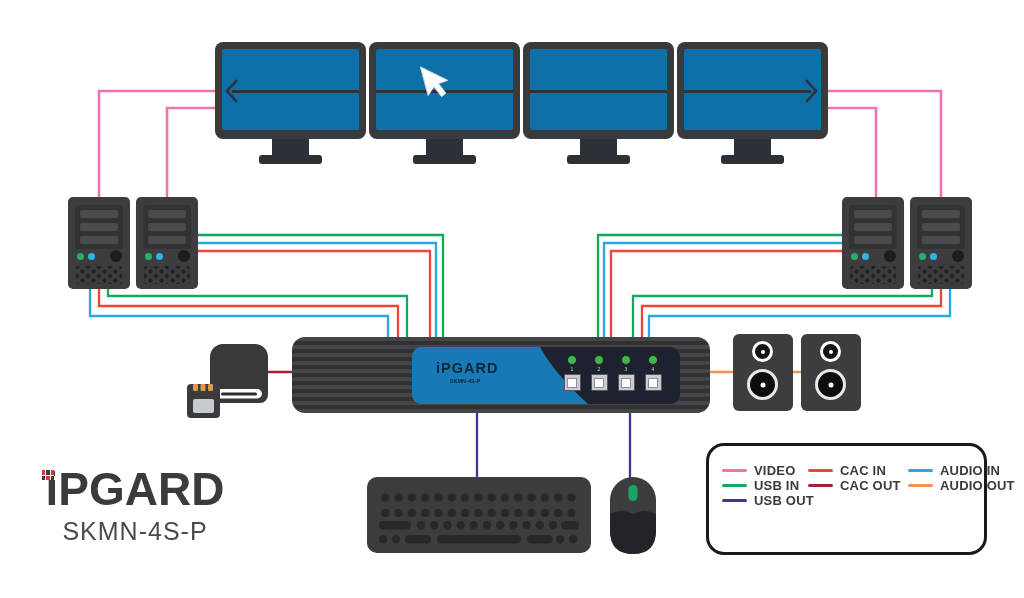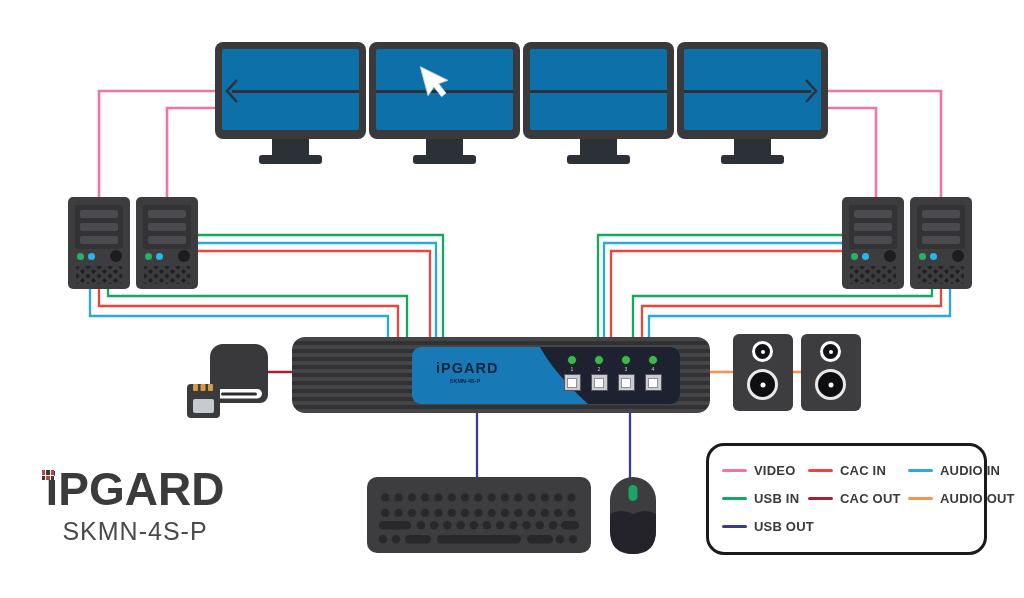--- a/index.html
+++ b/index.html
@@ -55,21 +55,21 @@
   .woofer{position:absolute;left:14px;top:35px;width:25px;height:25px;border:3.5px solid #e9e9e9;background:#0e0e11;border-radius:50%;}
   .woofer::after{width:5px;height:5px;}
 
   
   .keyboard{left:367px;top:477px;width:224px;height:76px;background:var(--device-gray,#3d3d40);border-radius:10px;}
   .mouse{left:610px;top:477px;width:46px;height:77px;}
   .reader{left:178px;top:340px;width:92px;height:82px;}
 
   
   .legend{left:706px;top:443px;width:281px;height:112px;background:#fff;border:3px solid #1a1a1a;border-radius:18px;box-sizing:border-box;
-    display:grid;grid-template-columns:86px 100px auto;grid-auto-rows:min-content;row-gap:13px;padding:17px 8px 0 13px;}
+    display:grid;grid-template-columns:86px 100px auto;grid-auto-rows:min-content;padding:17px 8px 0 13px;}
   .li{display:flex;align-items:center;gap:7px;}
   .sw{width:25px;height:3.2px;border-radius:1.6px;background:#999;flex:none;}
   .ll{font-size:13px;font-weight:bold;color:#3a3a3a;letter-spacing:0.2px;white-space:nowrap;}
 
   
   .logo{left:40px;top:464px;width:190px;text-align:center;}
   .logo-brand{position:relative;font-size:46px;font-weight:bold;color:#3b3b3b;letter-spacing:0px;line-height:1.1;}
   .idot{position:absolute;left:2px;top:6px;width:12px;height:10px;display:grid;grid-template-columns:repeat(3,1fr);grid-template-rows:repeat(2,1fr);gap:1px;background:#fff;}
   .idot span:nth-child(odd){background:#cf3a3a;}
   .idot span:nth-child(even){background:#3a3a3a;}

